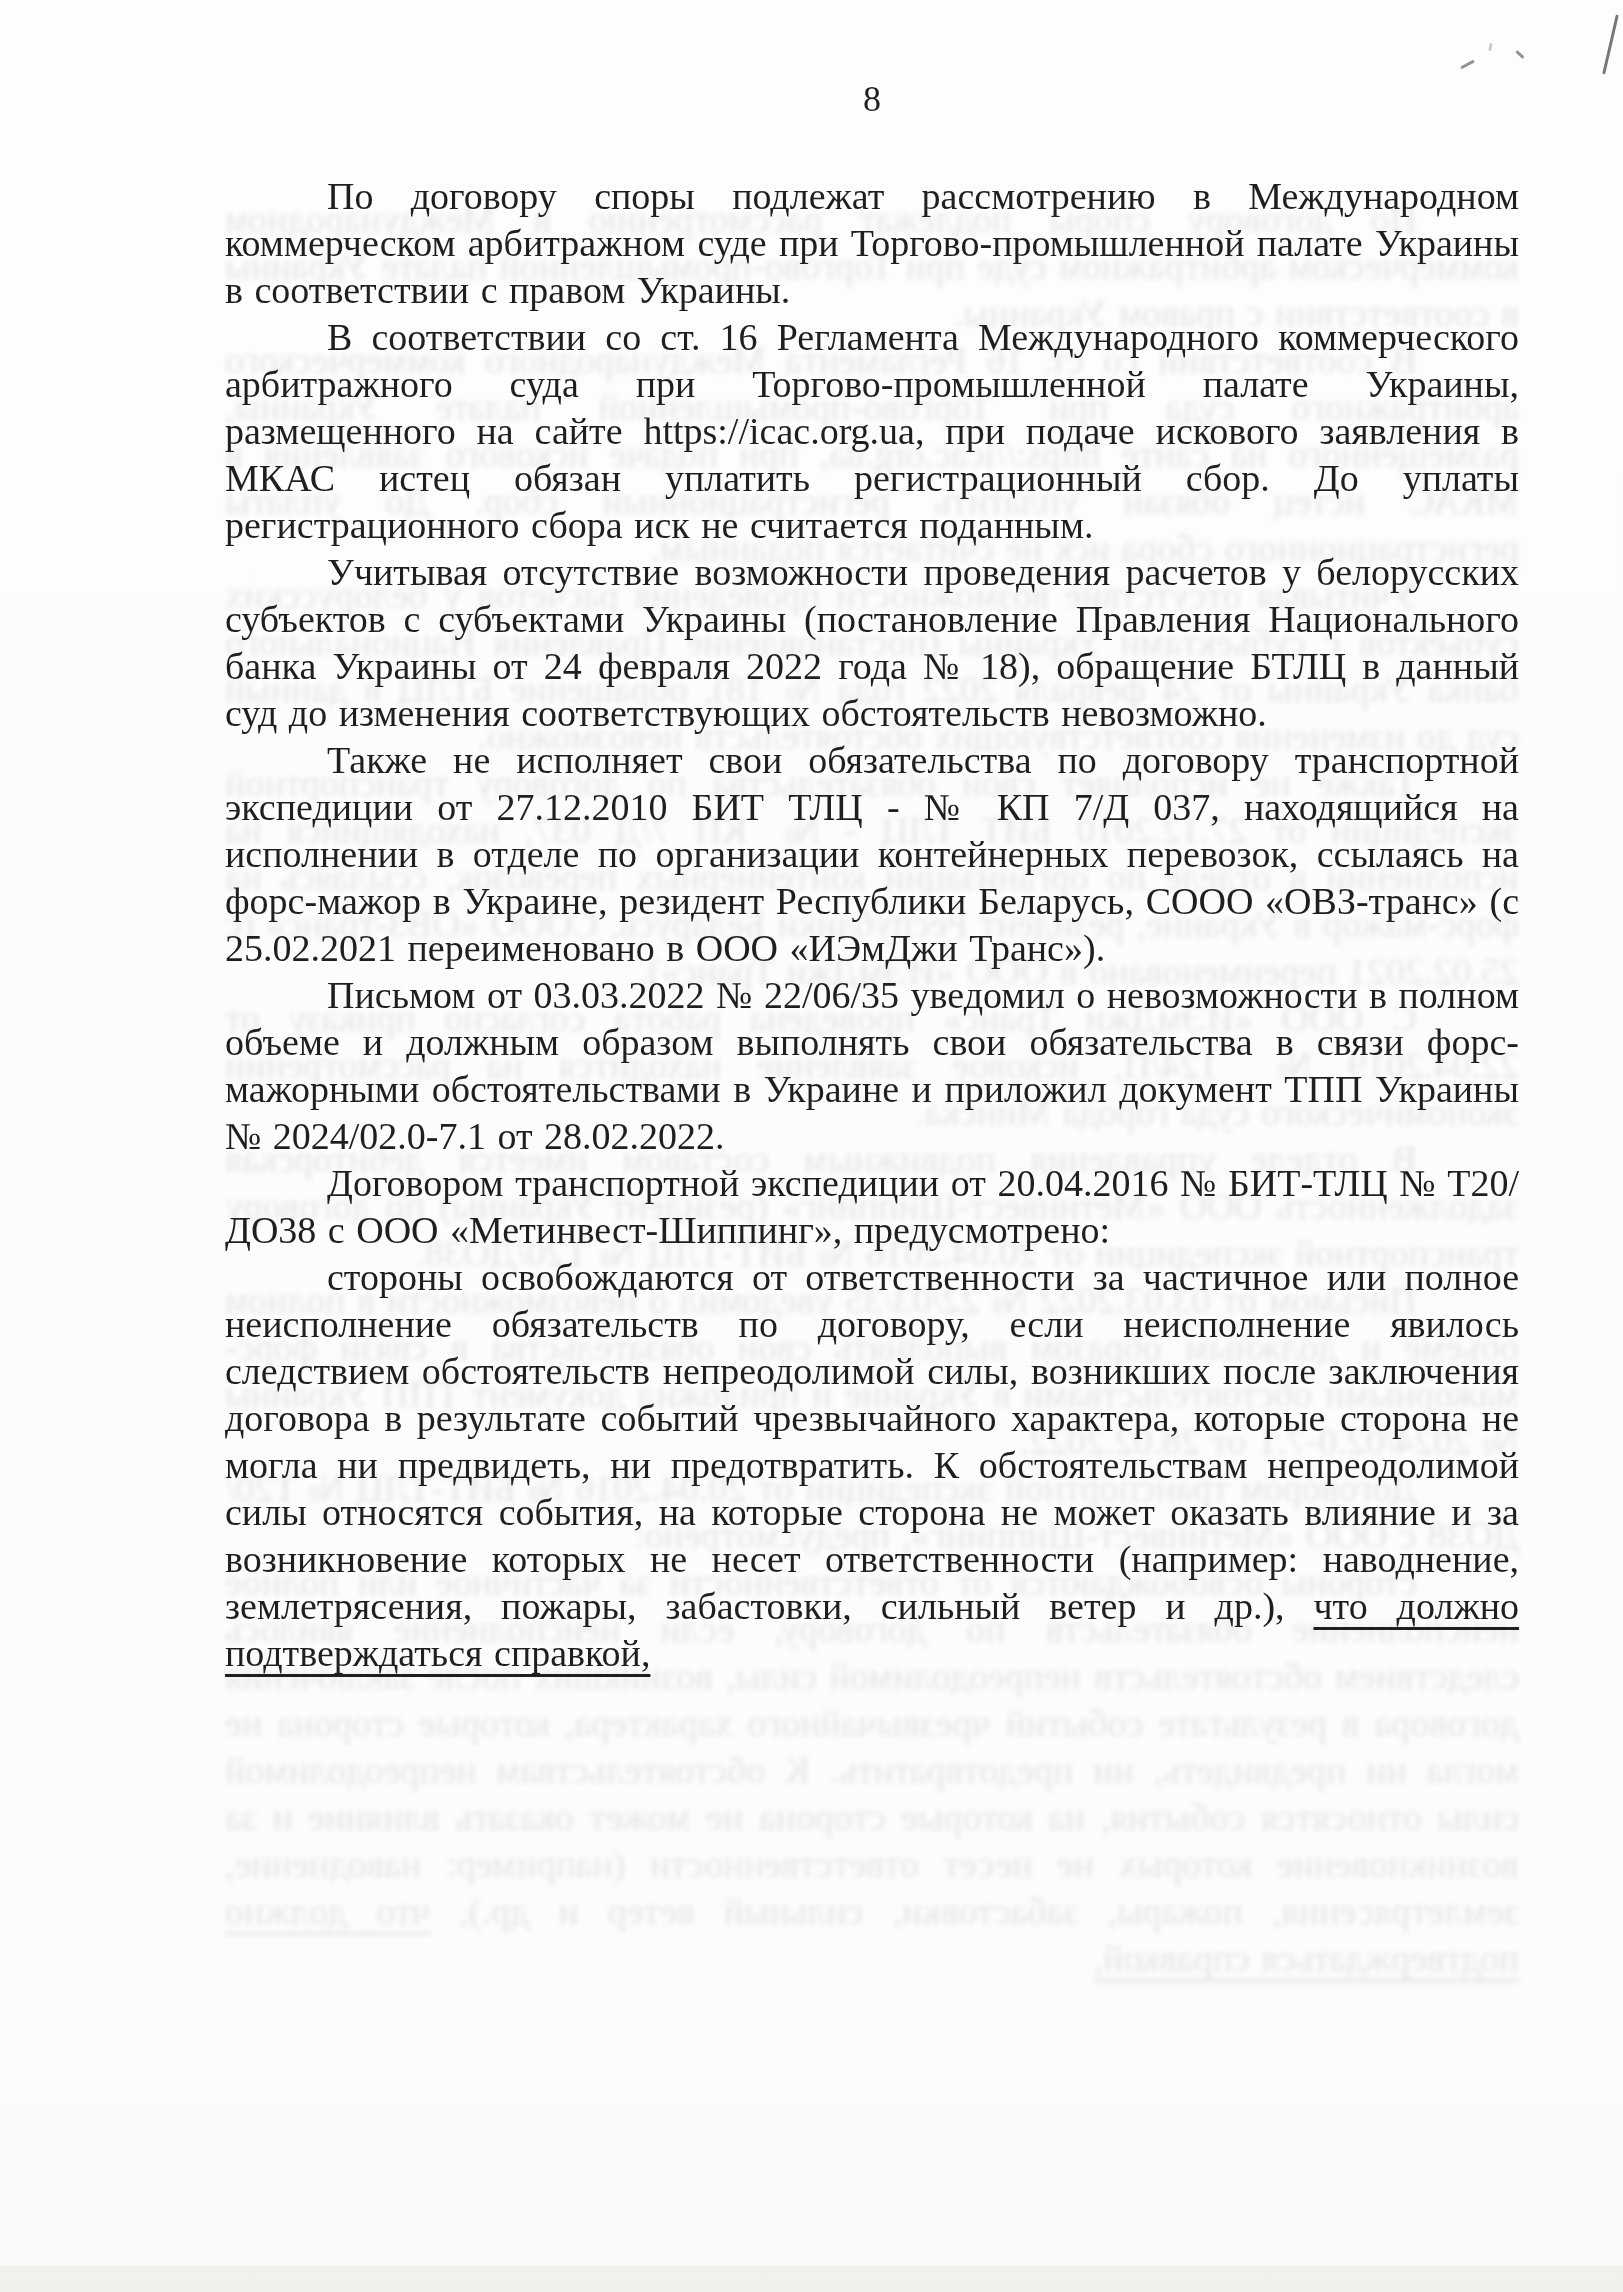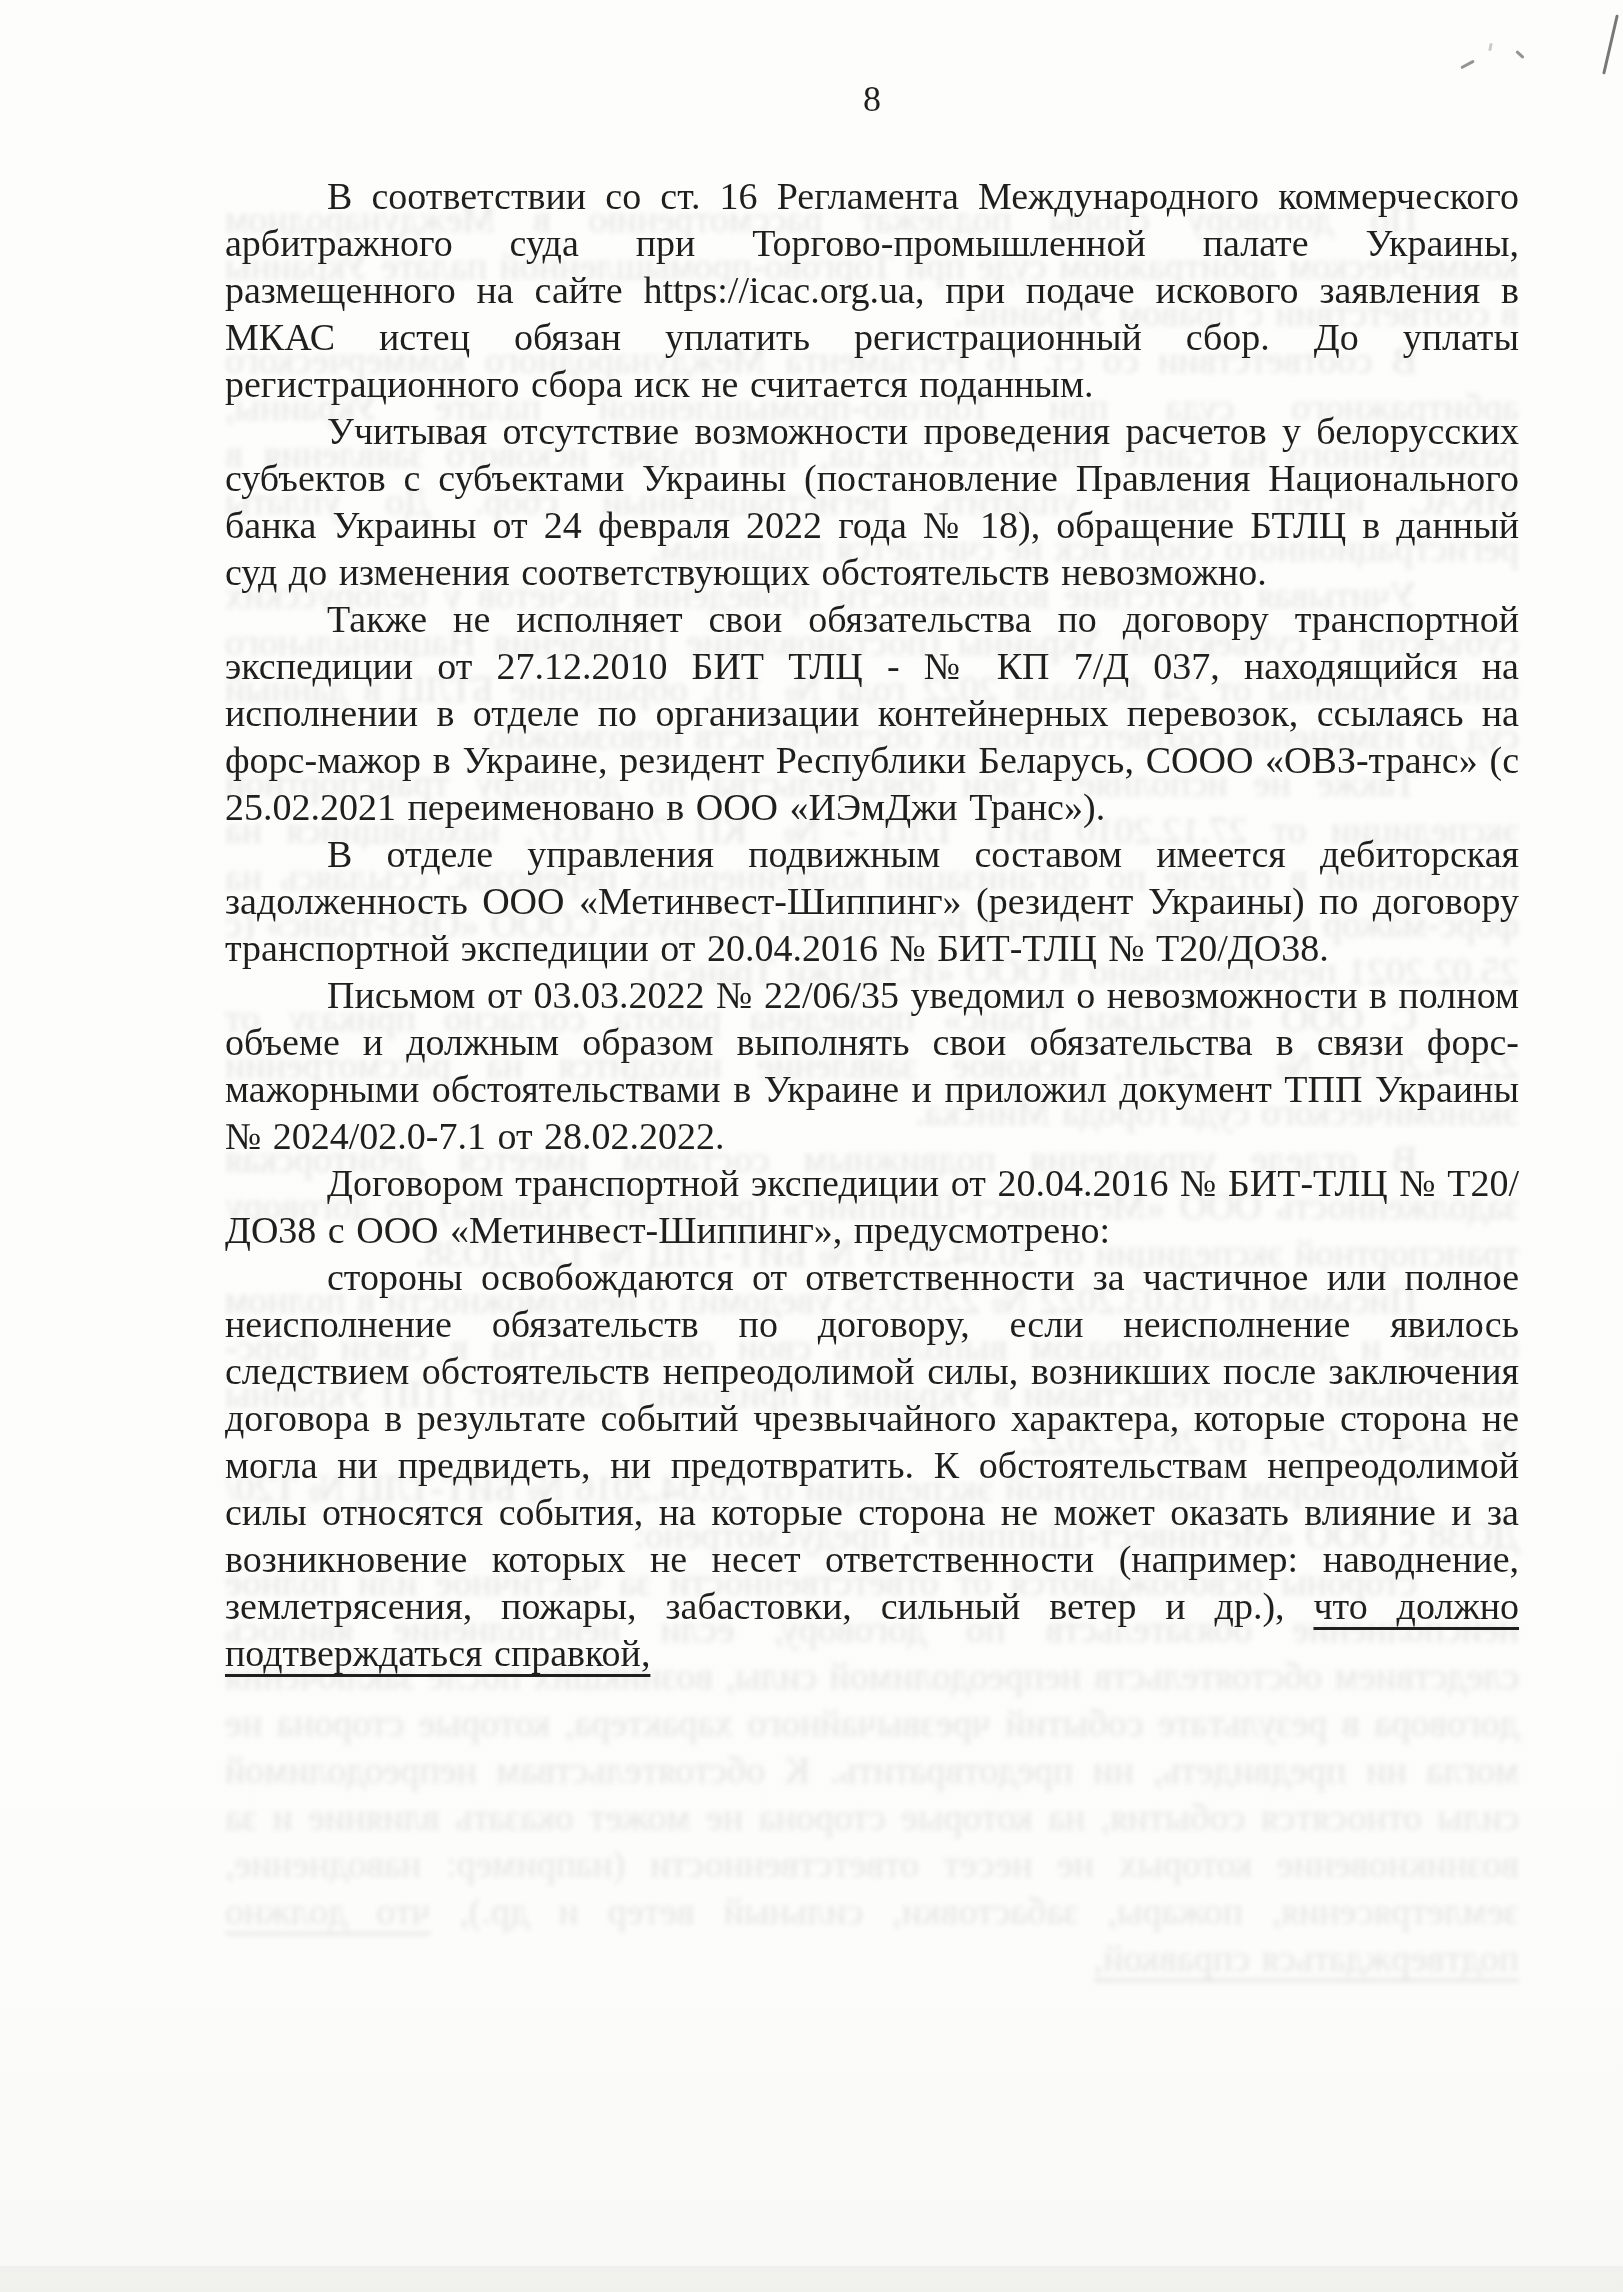--- a/index.html
+++ b/index.html
@@ -93,24 +93,24 @@
         <p class="para"><span>Также не исполняет свои обязательства по договору транспортной экспедиции от 27.12.2010 БИТ ТЛЦ - № КП 7/Д 037, находящийся на исполнении в отделе по организации контейнерных перевозок, ссылаясь на форс-мажор в Украине, резидент Республики Беларусь, СООО «ОВЗ-транс» (с 25.02.2021 переименовано в ООО «ИЭмДжи Транс»).</span></p>
         <p class="para"><span>С ООО «ИЭмДжи Транс» проведена работа согласно приказу от 22.04.2019 № 124/П, исковое заявление находится на рассмотрении экономического суда города Минска.</span></p>
         <p class="para"><span>В отделе управления подвижным составом имеется дебиторская задолженность ООО «Метинвест-Шиппинг» (резидент Украины) по договору транспортной экспедиции от 20.04.2016 № БИТ-ТЛЦ № Т20/ДО38.</span></p>
         <p class="para"><span>Письмом от 03.03.2022 № 22/03/35 уведомил о невозможности в полном объеме и должным образом выполнять свои обязательства в связи форс-мажорными обстоятельствами в Украине и приложил документ ТПП Украины № 2024/02.0-7.1 от 28.02.2022.</span></p>
         <p class="para"><span>Договором транспортной экспедиции от 20.04.2016 № БИТ-ТЛЦ № Т20/ДО38 с ООО «Метинвест-Шиппинг», предусмотрено:</span></p>
         <p class="para"><span>стороны освобождаются от ответственности за частичное или полное неисполнение обязательств по договору, если неисполнение явилось следствием обстоятельств непреодолимой силы, возникших после заключения договора в результате событий чрезвычайного характера, которые сторона не могла ни предвидеть, ни предотвратить. К обстоятельствам непреодолимой силы относятся события, на которые сторона не может оказать влияние и за возникновение которых не несет ответственности (например: наводнение, землетрясения, пожары, забастовки, сильный ветер и др.), </span><span class="underlined">что должно подтверждаться справкой,</span></p>
       </div>
     </div>
   <div class="page-number">8</div>
   <div class="column" id="body-col">
+      <p class="para"><span>По договору споры подлежат рассмотрению в Международном коммерческом арбитражном суде при Торгово-промышленной палате Украины в соответствии с правом Украины.</span></p>
       <p class="para"><span>В соответствии со ст. 16 Регламента Международного коммерческого арбитражного суда при Торгово-промышленной палате Украины, размещенного на сайте https://icac.org.ua, при подаче искового заявления в МКАС истец обязан уплатить регистрационный сбор. До уплаты регистрационного сбора иск не считается поданным.</span></p>
       <p class="para"><span>Учитывая отсутствие возможности проведения расчетов у белорусских субъектов с субъектами Украины (постановление Правления Национального банка Украины от 24 февраля 2022 года № 18), обращение БТЛЦ в данный суд до изменения соответствующих обстоятельств невозможно.</span></p>
       <p class="para"><span>Также не исполняет свои обязательства по договору транспортной экспедиции от 27.12.2010 БИТ ТЛЦ - № КП 7/Д 037, находящийся на исполнении в отделе по организации контейнерных перевозок, ссылаясь на форс-мажор в Украине, резидент Республики Беларусь, СООО «ОВЗ-транс» (с 25.02.2021 переименовано в ООО «ИЭмДжи Транс»).</span></p>
-      <p class="para"><span>В отделе управления подвижным составом имеется дебиторская задолженность ООО «Метинвест-Шиппинг» (резидент Украины) по договору транспортной экспедиции от 20.04.2016 № БИТ-ТЛЦ № Т20/ДО38.</span></p>
       <p class="para"><span>Письмом от 03.03.2022 № 22/06/35 уведомил о невозможности в полном объеме и должным образом выполнять свои обязательства в связи форс-мажорными обстоятельствами в Украине и приложил документ ТПП Украины № 2024/02.0-7.1 от 28.02.2022.</span></p>
       <p class="para"><span>Договором транспортной экспедиции от 20.04.2016 № БИТ-ТЛЦ № Т20/ДО38 с ООО «Метинвест-Шиппинг», предусмотрено:</span></p>
       <p class="para"><span>стороны освобождаются от ответственности за частичное или полное неисполнение обязательств по договору, если неисполнение явилось следствием обстоятельств непреодолимой силы, возникших после заключения договора в результате событий чрезвычайного характера, которые сторона не могла ни предвидеть, ни предотвратить. К обстоятельствам непреодолимой силы относятся события, на которые сторона не может оказать влияние и за возникновение которых не несет ответственности (например: наводнение, землетрясения, пожары, забастовки, сильный ветер и др.), </span><span class="underlined">что должно подтверждаться справкой,</span></p>
     </div>
   <span class="speck s1"></span>
   <span class="speck s2"></span>
   <span class="speck s3"></span>
   <div class="corner-mark"></div>
   <div class="bottom-shade"></div>
 </div>

